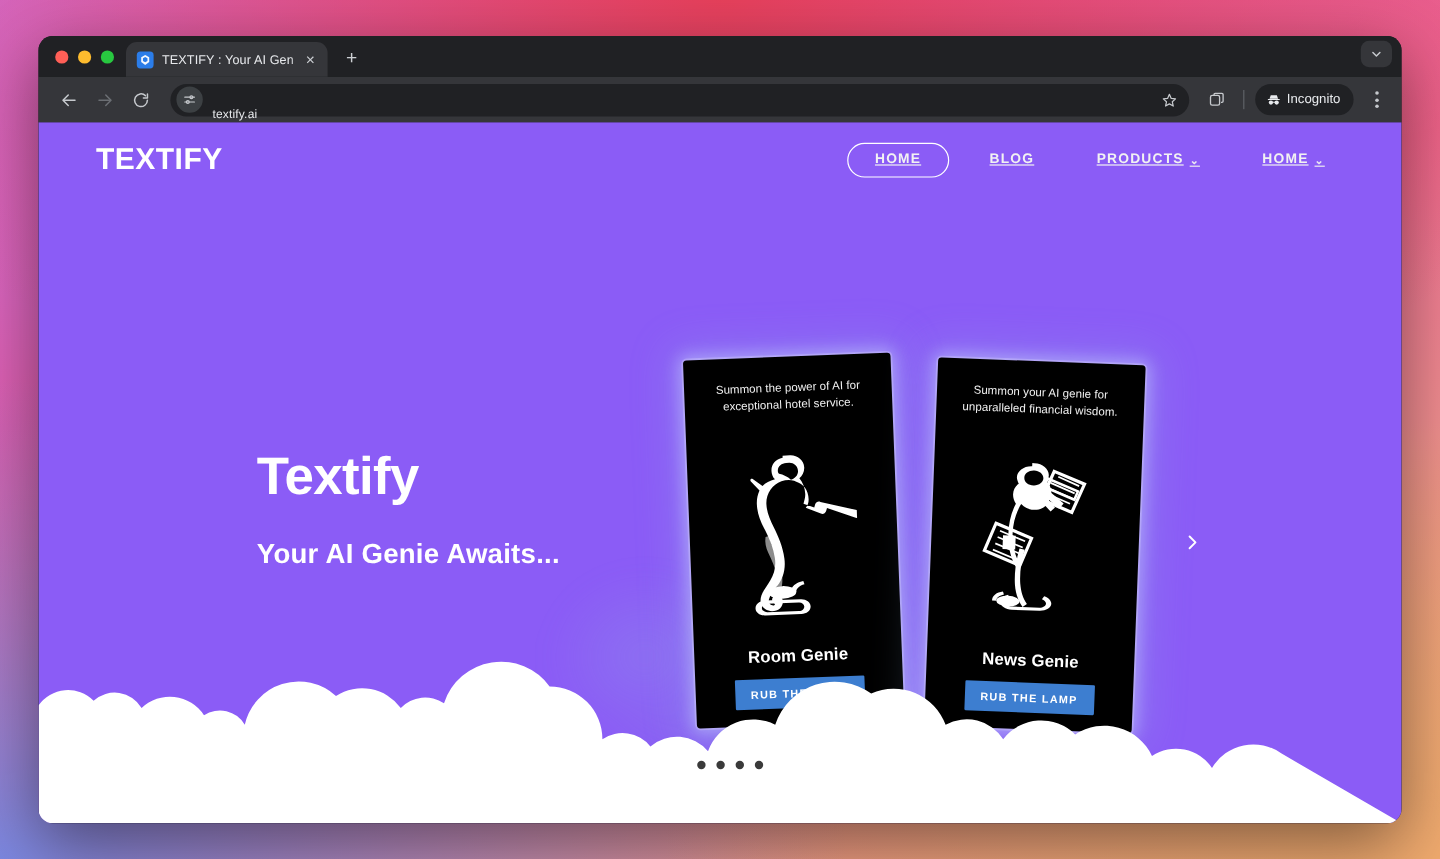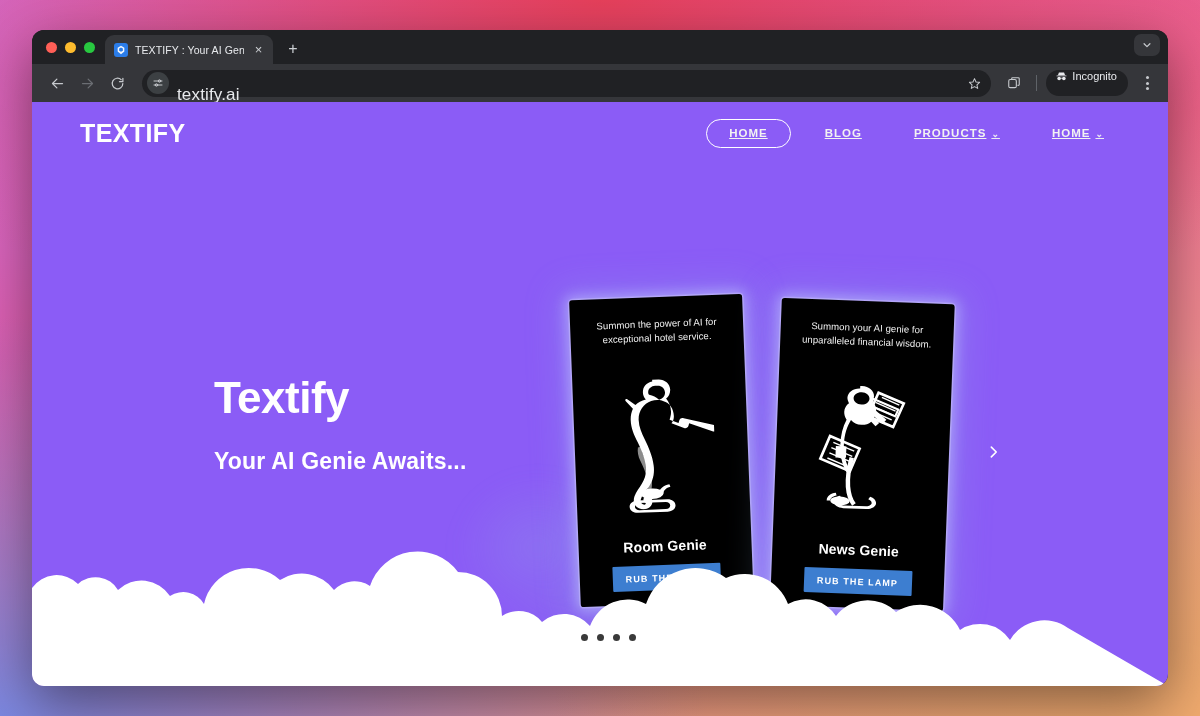--- a/index.html
+++ b/index.html
@@ -141,40 +141,40 @@
     border-radius: 50%;
     background: #3c4043;
     display: flex; align-items: center; justify-content: center;
     color: #c6c9cd; flex: 0 0 auto;
     margin-left: 1px;
   }
   .omni-lead svg { width: 12px; height: 12px; }
   .omni-url {
     flex: 1 1 auto;
     color: #e8eaed;
-    font-size: 17px;
+    font-size: 10px;
     letter-spacing: .15px;
     margin-top: 24px;
   }
   .omni-star { width: 22px; height: 22px; display:flex; align-items:center; justify-content:center; color: #c6c9cd; }
   .omni-star svg { width: 13px; height: 13px; }
 
   .tb-icon {
     width: 26px; height: 26px;
     display: flex; align-items: center; justify-content: center;
     border-radius: 50%; color: #c6c9cd;
   }
   .tb-icon svg { width: 14px; height: 14px; }
   .tb-sep { width: 1px; height: 16px; background: #5f6368; margin: 0 5px; }
 
   .incognito-chip {
     height: 26px;
     background: #202124;
     border-radius: 13px;
-    display: flex; gap: 4px;
+    display: flex; align-items: center; gap: 4px;
     padding: 0 11px 0 9px;
     color: #e8eaed;
     font-size: 11px;
     margin-right: 2px;
   }
   .incognito-chip svg { width: 13px; height: 13px; }
   .kebab {
     width: 22px; height: 26px;
     display: flex; flex-direction: column; align-items: center; justify-content: center;
     gap: 2.5px; margin-left: 2px;

